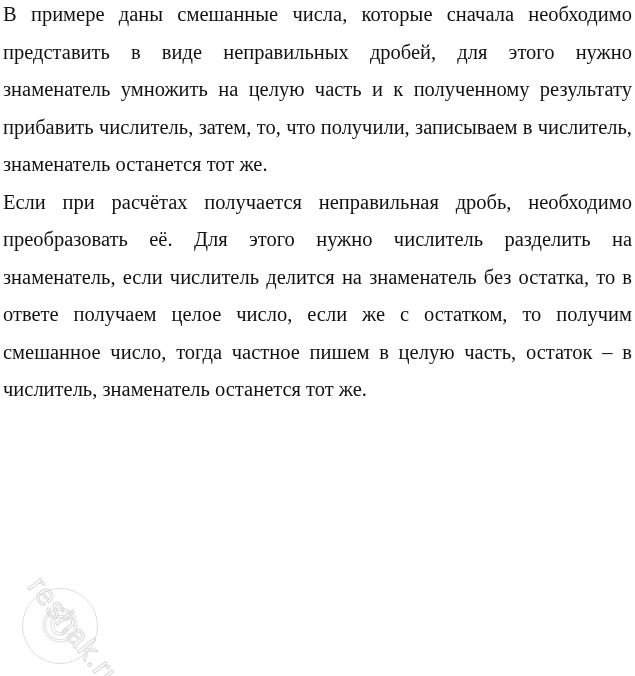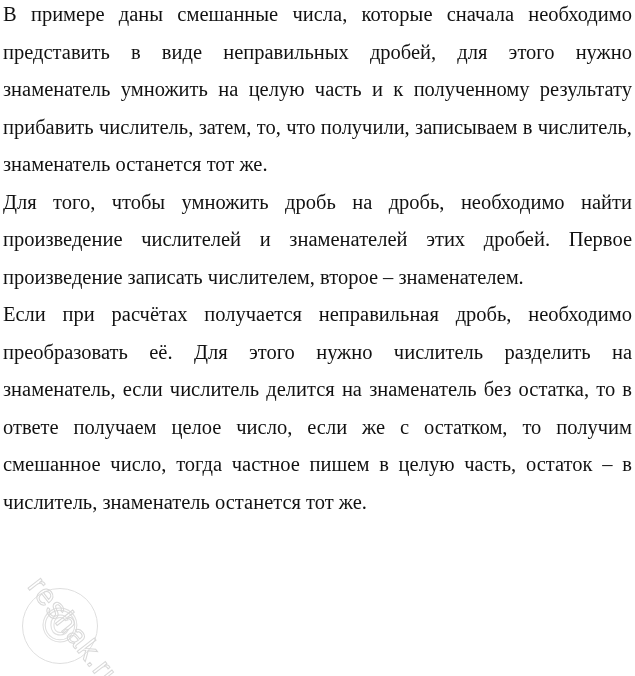--- a/index.html
+++ b/index.html
@@ -72,21 +72,20 @@
       font-size: 48px;
       color: transparent;
       -webkit-text-stroke: 1px #c4c4c4;
     }
   </style>
 </head>
 <body>
 
 <div class="doc">
   <p>В примере даны смешанные числа, которые сначала необходимо представить в виде неправильных дробей, для этого нужно знаменатель умножить на целую часть и к полученному результату прибавить числитель, затем, то, что получили, записываем в числитель, знаменатель останется тот же.</p>
-  <p>Для того, чтобы умножить дробь на дробь, необходимо найти произведение числителей и знаменателей этих дробей. Первое произведение записать числителем, второе – знаменателем.</p>
   <p>Если при расчётах получается неправильная дробь, необходимо преобразовать её. Для этого нужно числитель разделить на знаменатель, если числитель делится на знаменатель без остатка, то в ответе получаем целое число, если же с остатком, то получим смешанное число, тогда частное пишем в целую часть, остаток – в числитель, знаменатель останется тот же.</p>
 </div>
 
 <div class="watermark">
   <div class="wm-circle">
     <div class="wm-c">©</div>
   </div>
   <div class="wm-text">reshak.ru</div>
 </div>
 

